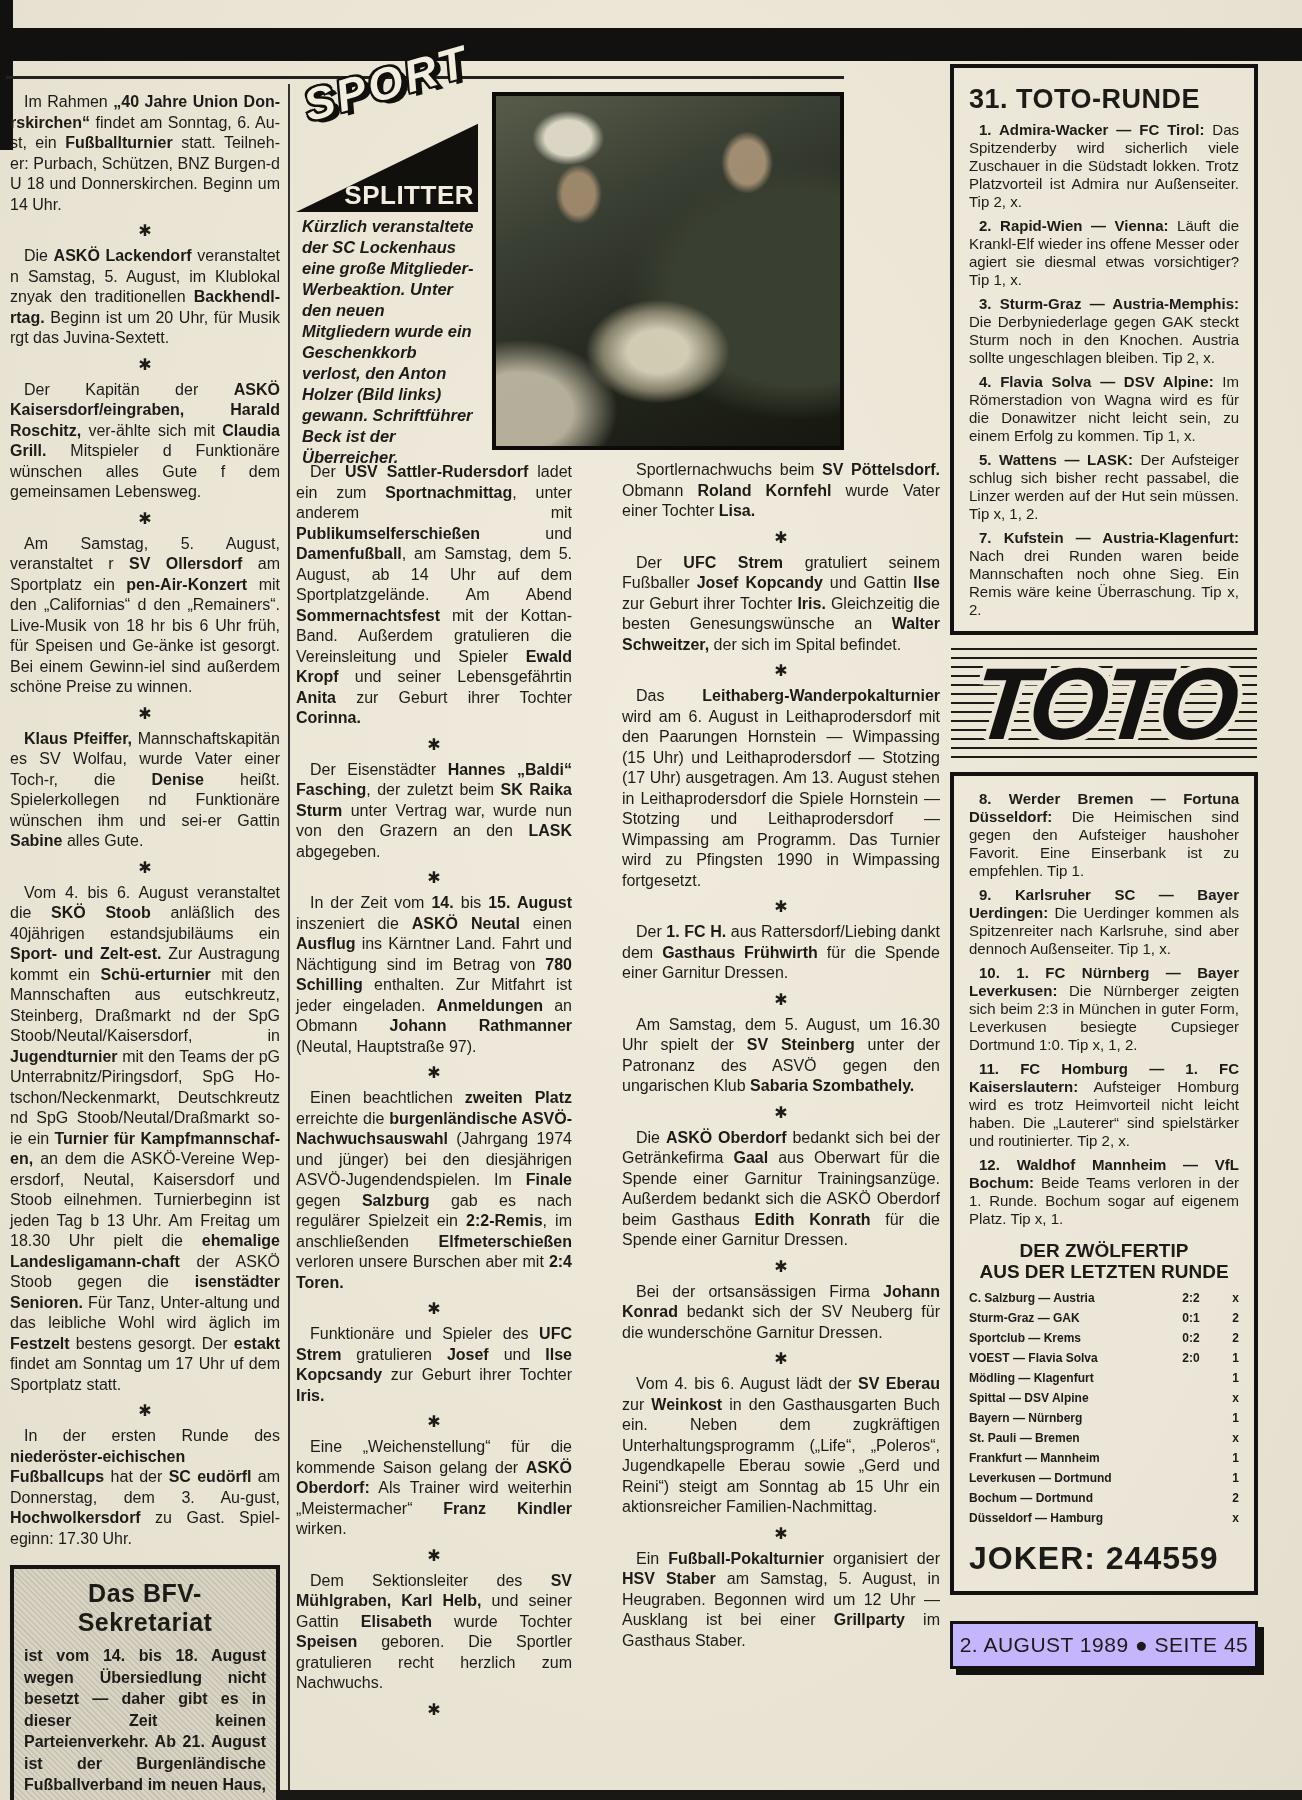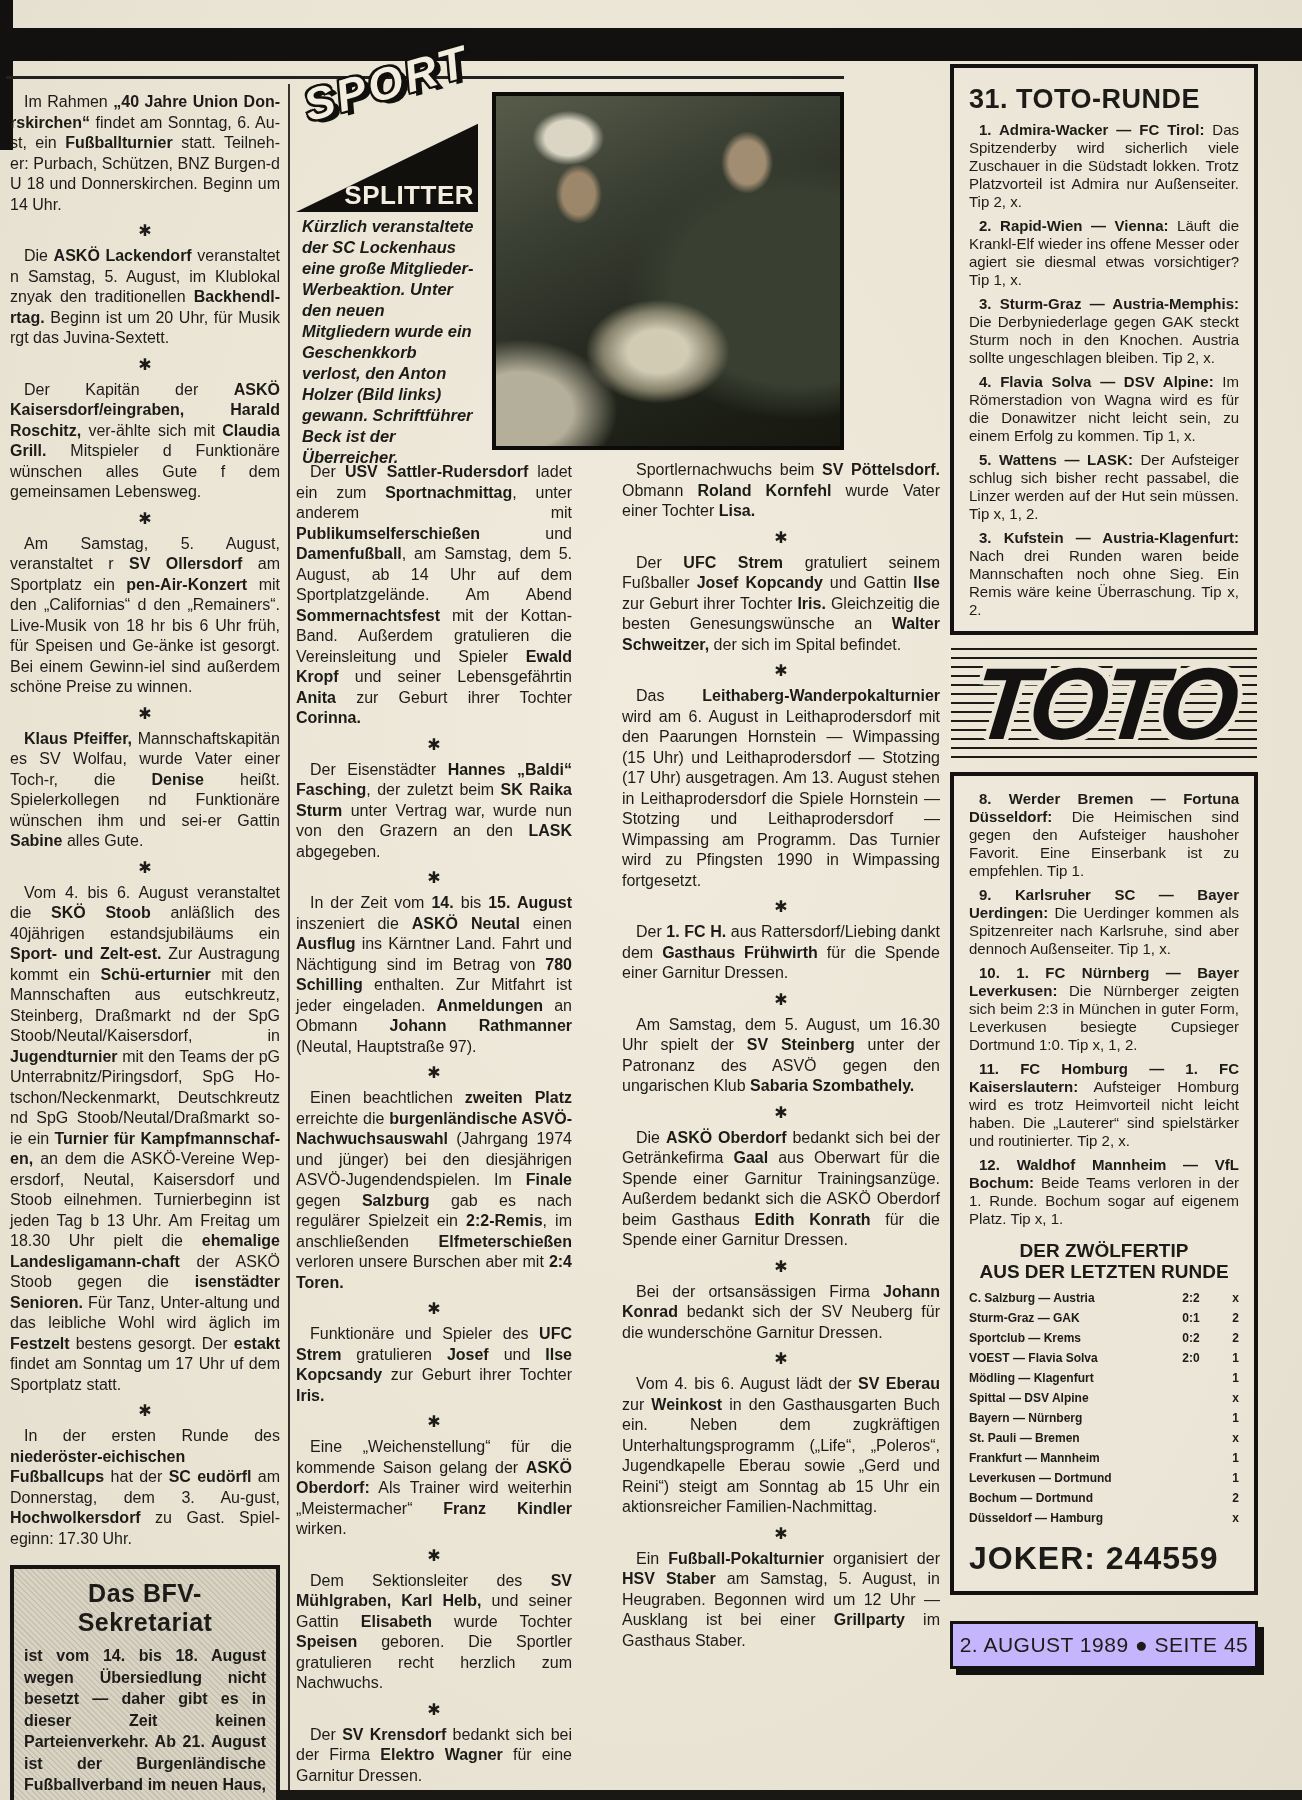--- a/index.html
+++ b/index.html
@@ -173,21 +173,20 @@
     <p class="para"><span>Eine „Weichenstellung“ für die kommende Saison gelang der </span><span class="bold">ASKÖ Oberdorf:</span><span> Als Trainer wird weiterhin „Meistermacher“ </span><span class="bold">Franz Kindler</span><span> wirken.</span></p>
   </div>
 
   <div class="news-item">
     <div class="sep">✱</div>
     <p class="para"><span>Dem Sektionsleiter des </span><span class="bold">SV Mühlgraben, Karl Helb,</span><span> und seiner Gattin </span><span class="bold">Elisabeth</span><span> wurde Tochter </span><span class="bold">Speisen</span><span> geboren. Die Sportler gratulieren recht herzlich zum Nachwuchs.</span></p>
   </div>
 
   <div class="news-item">
     <div class="sep">✱</div>
-    <p class="para"><span>Der </span><span class="bold">SV Krensdorf</span><span> bedankt sich bei der Firma </span><span class="bold">Elektro Wagner</span><span> für eine Garnitur Dressen.</span></p>
   </div>
 </div>
 
 <div class="abs col3-items">
   <div class="news-item">
 
     <p class="para"><span>Sportlernachwuchs beim </span><span class="bold">SV Pöttelsdorf.</span><span> Obmann </span><span class="bold">Roland Kornfehl</span><span> wurde Vater einer Tochter </span><span class="bold">Lisa.</span></p>
   </div>
 
   <div class="news-item">
@@ -238,21 +237,21 @@
   <p class="toto-entry"><span class="lead">1. Admira-Wacker — FC Tirol:</span> <span>Das Spitzenderby wird sicherlich viele Zuschauer in die Südstadt lokken. Trotz Platzvorteil ist Admira nur Außenseiter. Tip 2, x.</span></p>
 
   <p class="toto-entry"><span class="lead">2. Rapid-Wien — Vienna:</span> <span>Läuft die Krankl-Elf wieder ins offene Messer oder agiert sie diesmal etwas vorsichtiger? Tip 1, x.</span></p>
 
   <p class="toto-entry"><span class="lead">3. Sturm-Graz — Austria-Memphis:</span> <span>Die Derbyniederlage gegen GAK steckt Sturm noch in den Knochen. Austria sollte ungeschlagen bleiben. Tip 2, x.</span></p>
 
   <p class="toto-entry"><span class="lead">4. Flavia Solva — DSV Alpine:</span> <span>Im Römerstadion von Wagna wird es für die Donawitzer nicht leicht sein, zu einem Erfolg zu kommen. Tip 1, x.</span></p>
 
   <p class="toto-entry"><span class="lead">5. Wattens — LASK:</span> <span>Der Aufsteiger schlug sich bisher recht passabel, die Linzer werden auf der Hut sein müssen. Tip x, 1, 2.</span></p>
 
-  <p class="toto-entry"><span class="lead">3. Kufstein — Austria-Klagenfurt:</span> <span>Nach drei Runden waren beide Mannschaften noch ohne Sieg. Ein Remis wäre keine Überraschung. Tip x, 2.</span></p>
+  <p class="toto-entry"><span class="lead">7. Kufstein — Austria-Klagenfurt:</span> <span>Nach drei Runden waren beide Mannschaften noch ohne Sieg. Ein Remis wäre keine Überraschung. Tip x, 2.</span></p>
 </div>
   </section>
   <div class="toto-logo">
     <span>TOTO</span>
   </div>
   <section class="tbox">
     <div>
 
   <p class="toto-entry"><span class="lead">8. Werder Bremen — Fortuna Düsseldorf:</span> <span>Die Heimischen sind gegen den Aufsteiger haushoher Favorit. Eine Einserbank ist zu empfehlen. Tip 1.</span></p>
 

